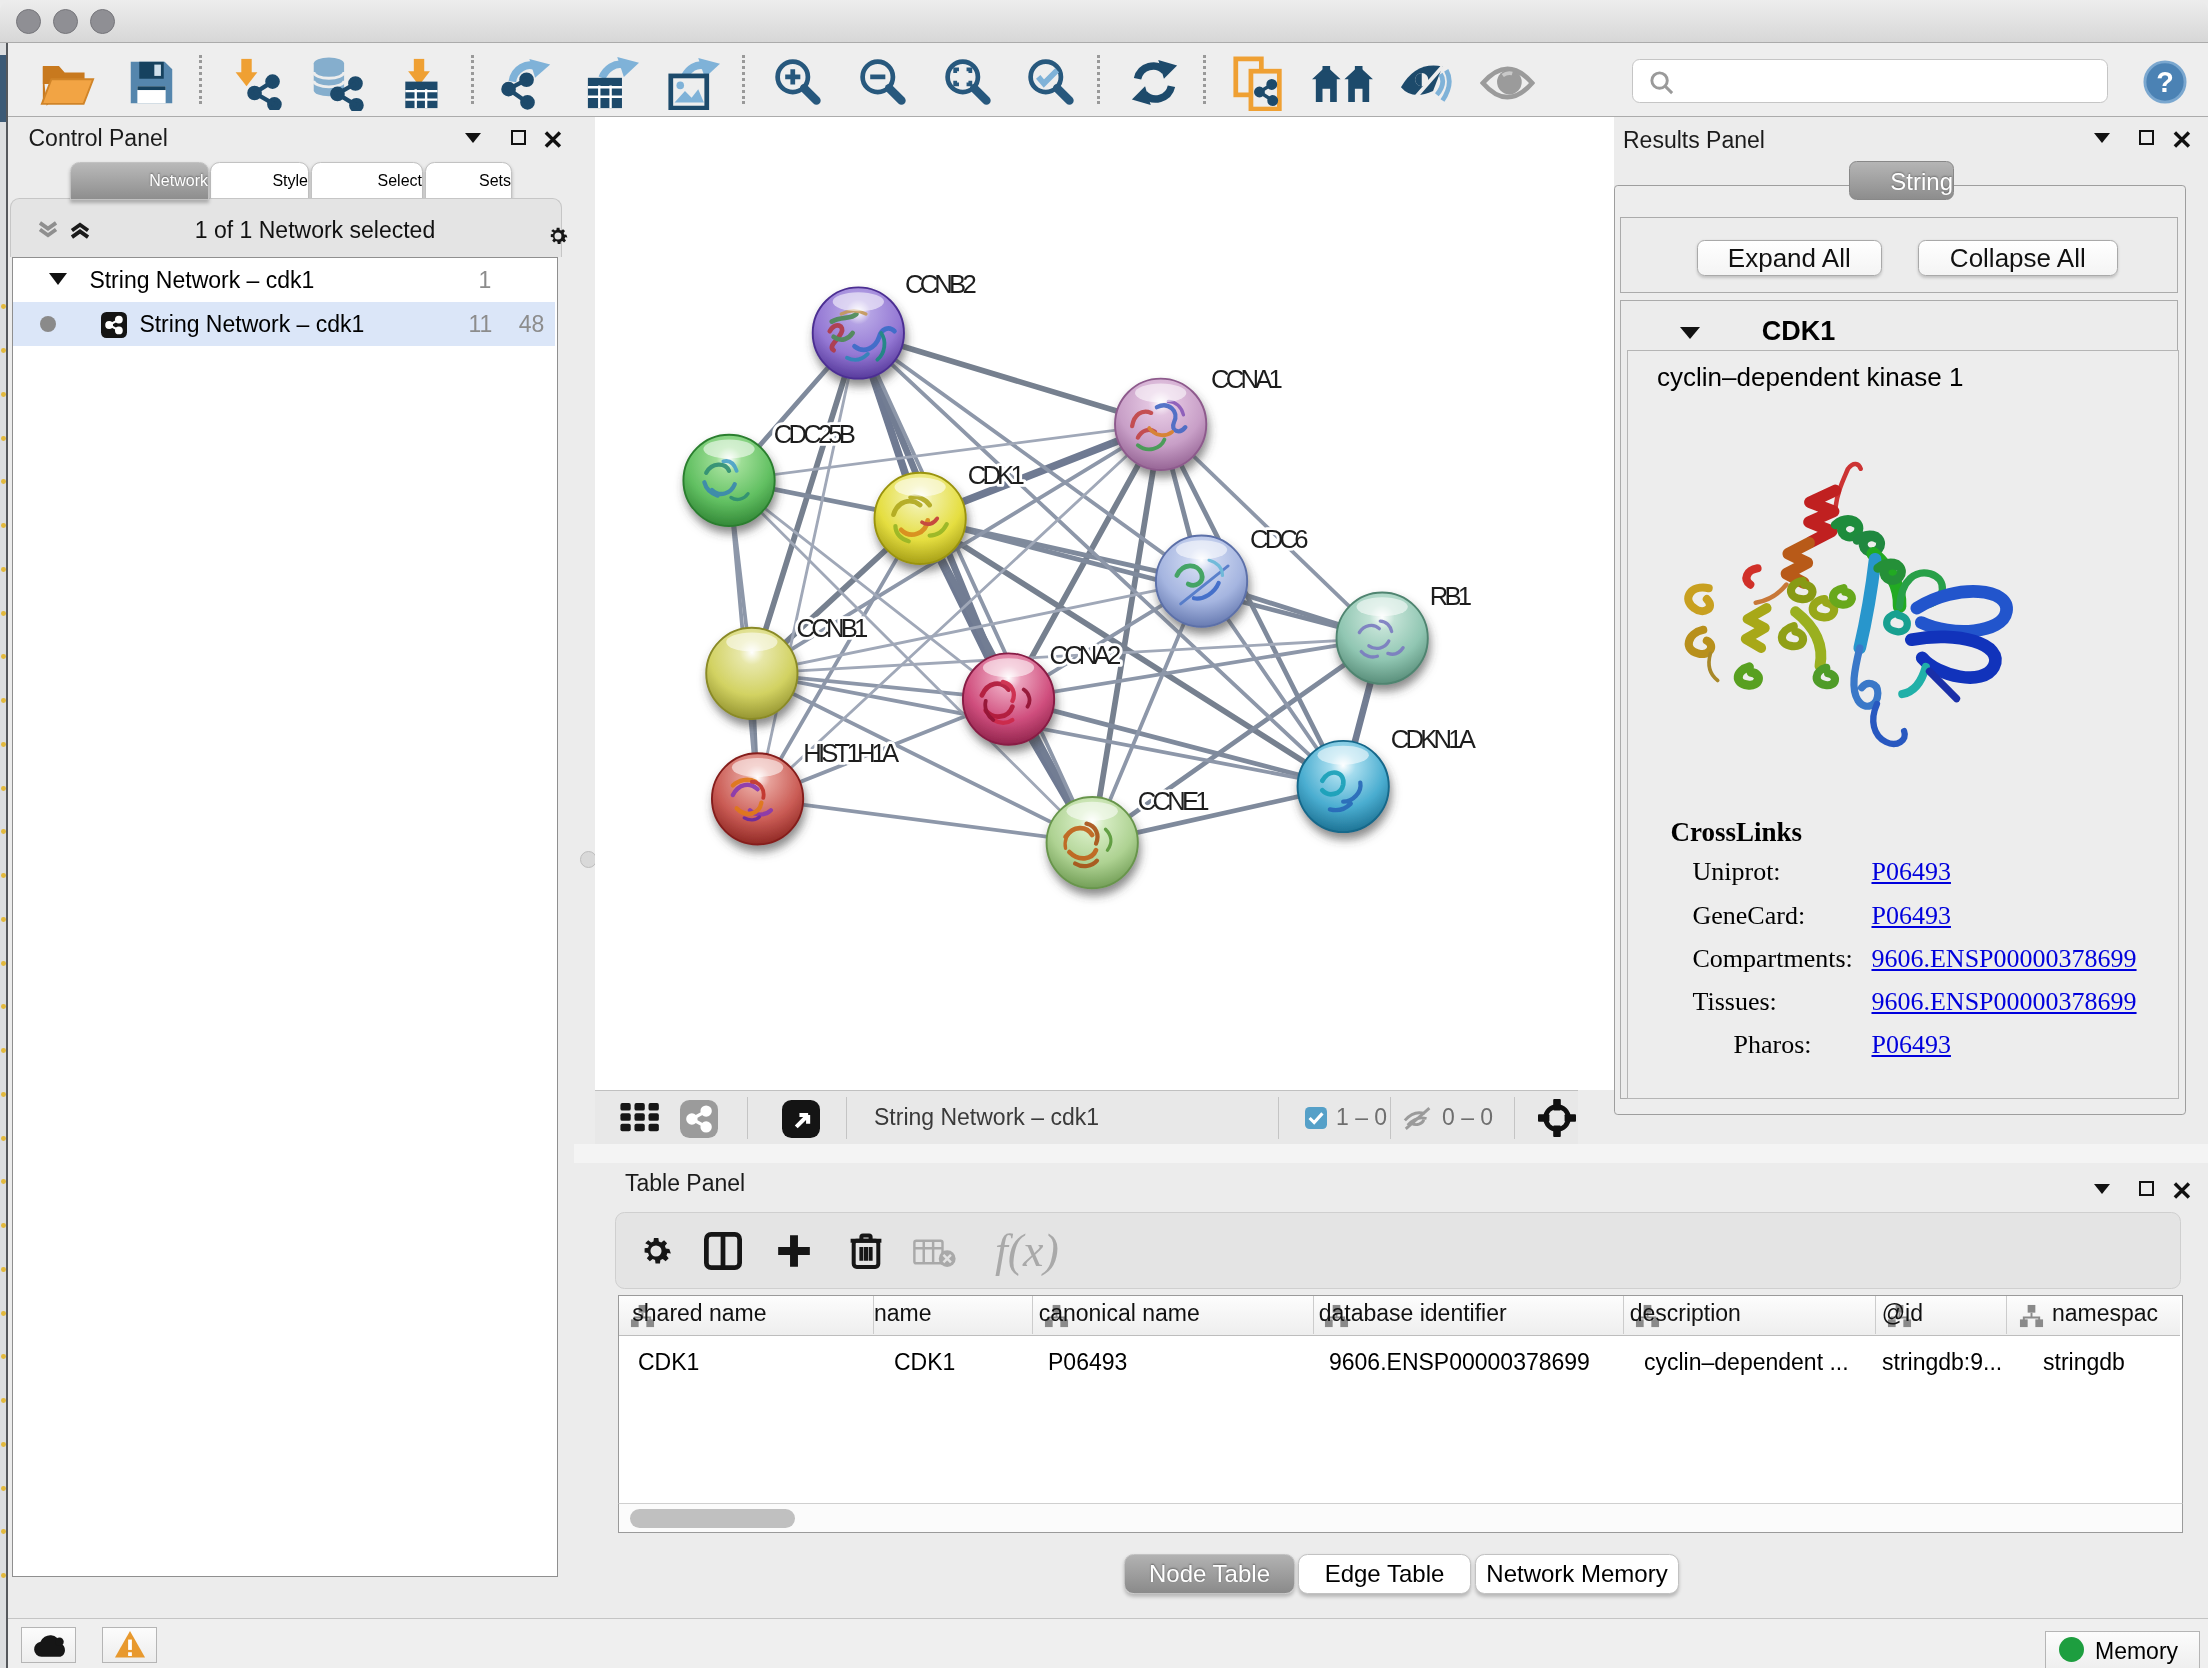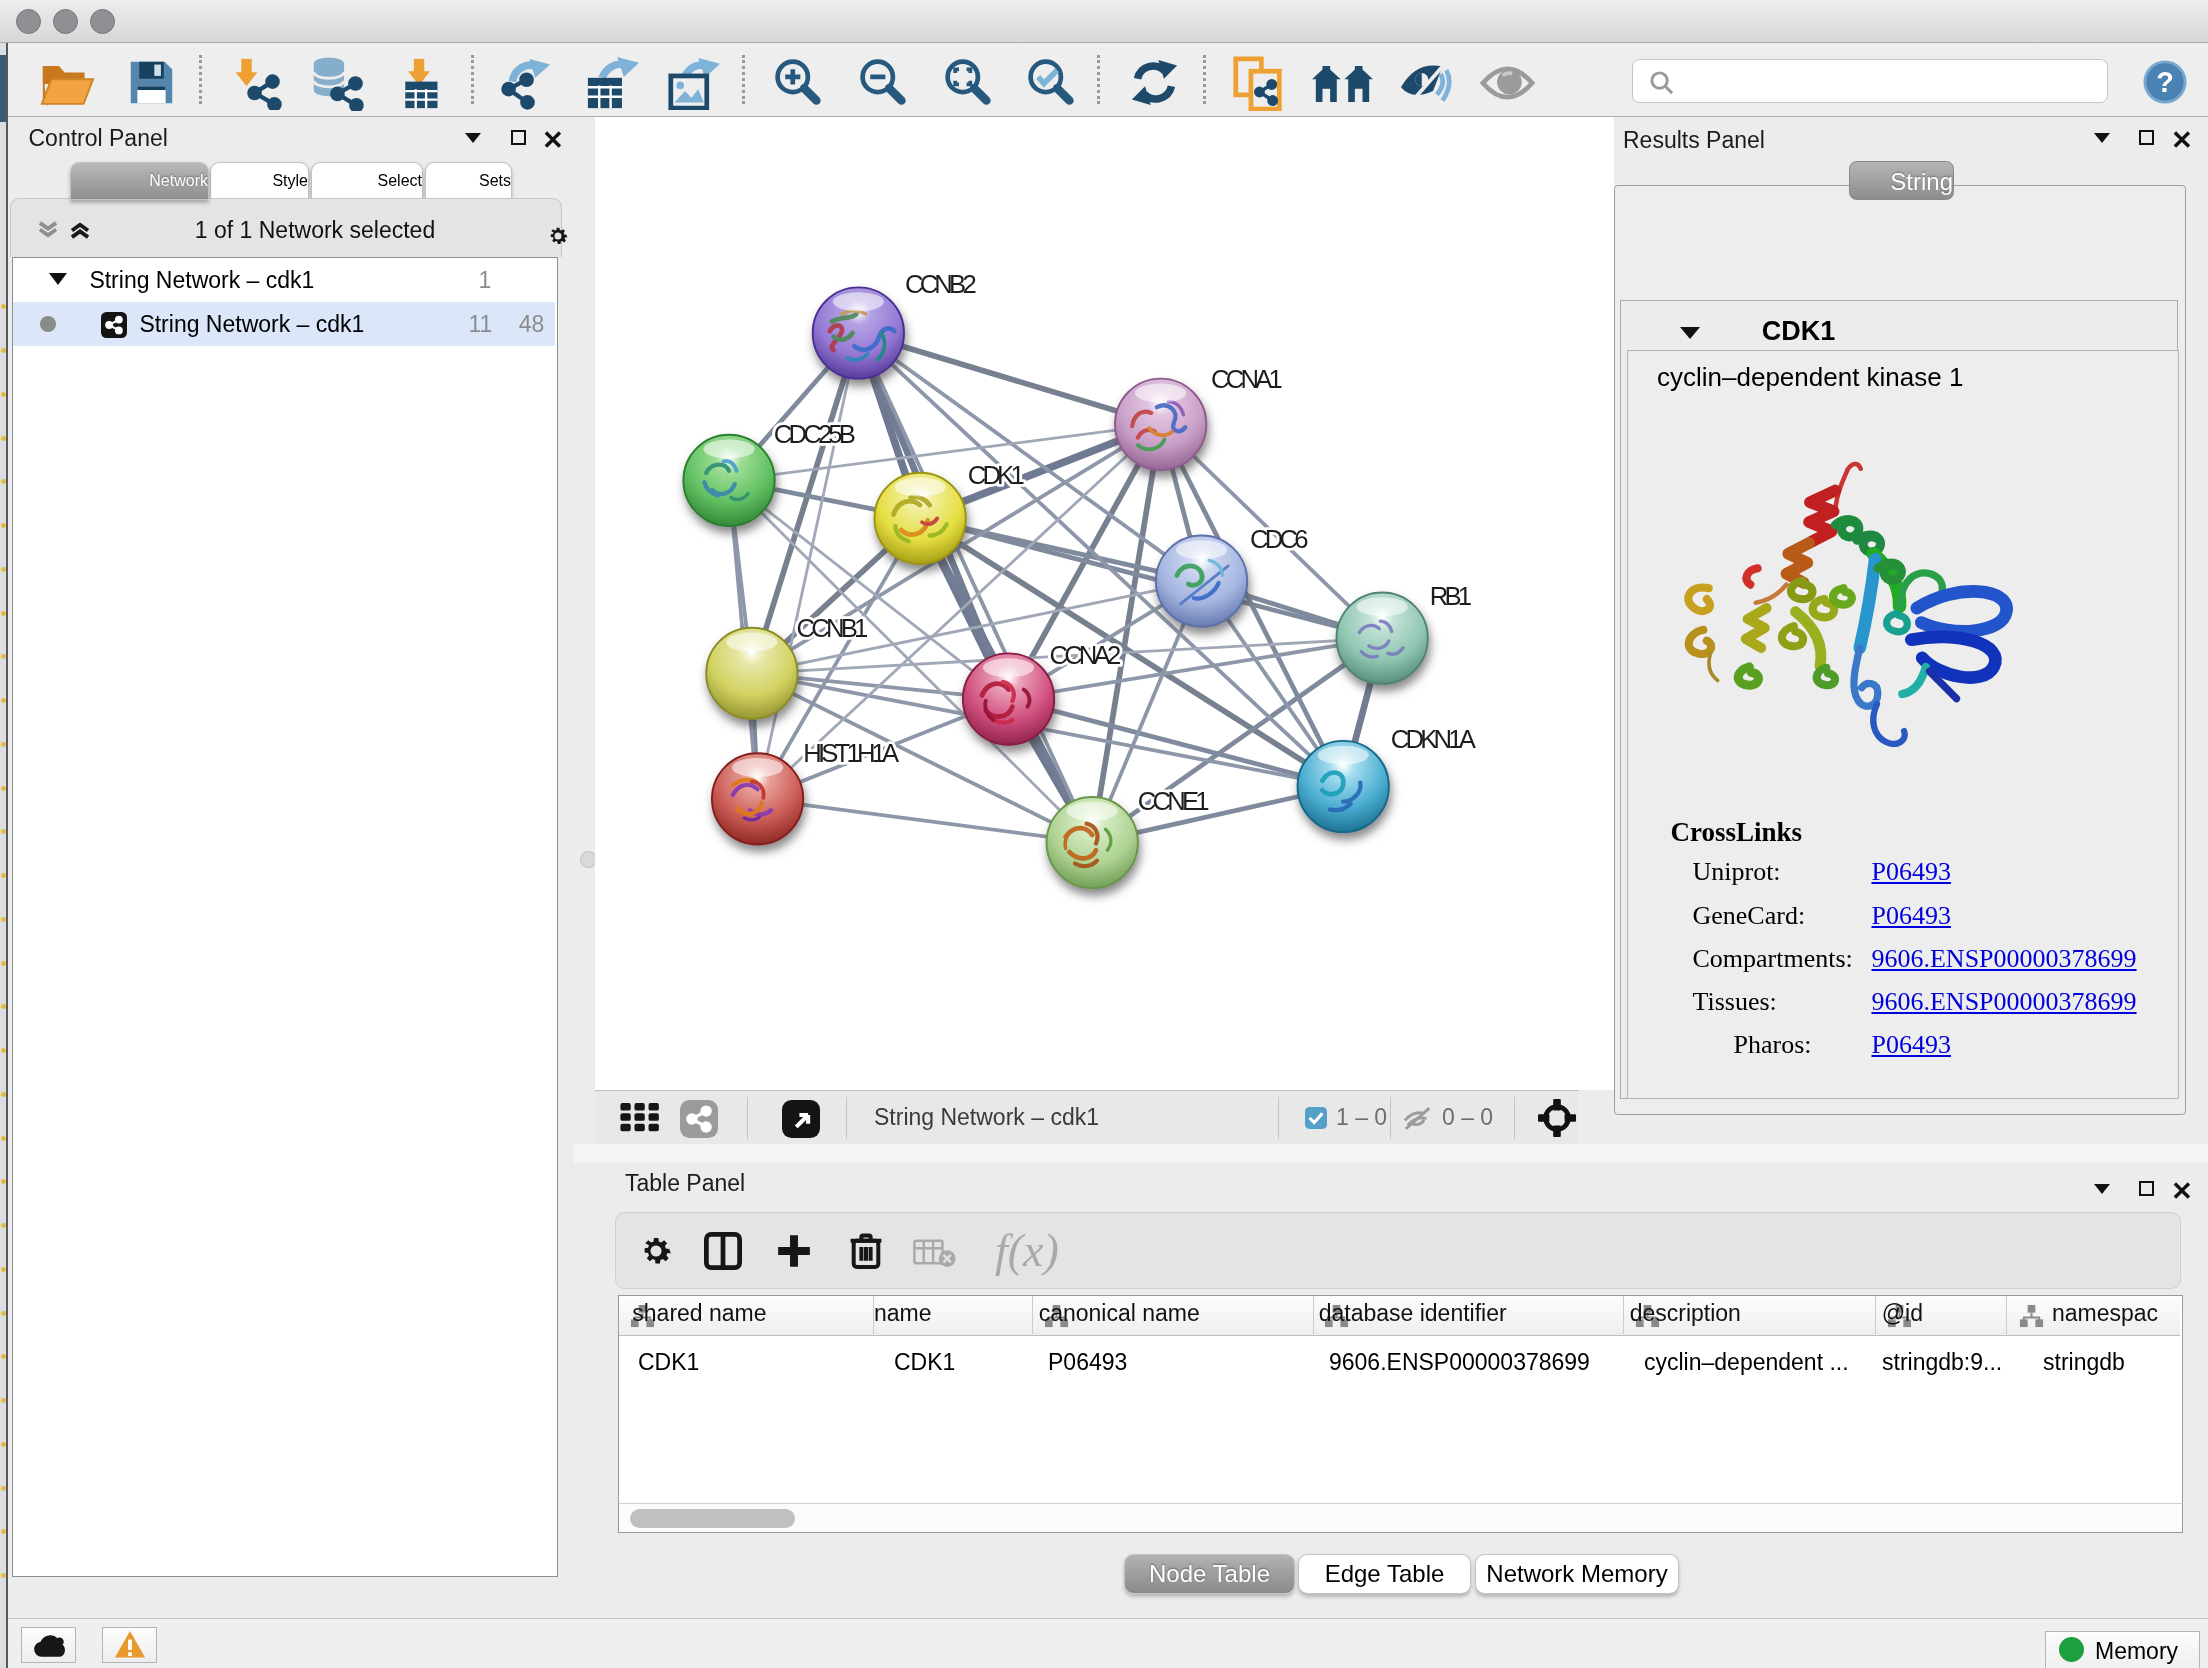--- a/index.html
+++ b/index.html
@@ -632,20 +632,24 @@
     </svg>
   </div>
   <div id="hstrip" class="abs"></div>
 
   <div class="abs ptitle" style="left:1623px; top:127px;">Results Panel</div>
   <div class="abs tri-dn" style="left:2094px; top:133px;"></div>
   <div class="abs winbox" style="left:2139px; top:130px;"></div>
   <div class="abs winx" style="left:2171px; top:125px;">✕</div>
   <div id="rp-tab" class="abs">String</div>
   <div id="rp-box" class="abs">
+    <div id="rp-b1" class="abs">
+      <div class="wbtn abs" style="left:76px;  width:185px;">Expand All</div>
+      <div class="wbtn abs" style="left:297px; width:200px;">Collapse All</div>
+    </div>
     <div id="rp-b2" class="abs">
       <div class="abs tri-dn" style="left:59px; top:26px; border-left-width:10.5px; border-right-width:10.5px; border-top-width:12.4px;"></div>
       <div class="abs" style="left:141px; top:15px; font-size:27px; font-weight:bold; color:#000;">CDK1</div>
       <div id="rp-desc" class="abs">
         <div class="abs" style="left:28.5px; top:11.4px; font-size:26px; color:#000;">cyclin–dependent kinase 1</div>
         <svg class="abs" style="left:30px; top:101px;" width="380" height="314" viewBox="0 0 420 346">
 <g fill="none" stroke-linecap="round" stroke-linejoin="round">
 <path d="M196 62 c2 -18 8 -30 14 -44 c6 -8 12 -6 14 0" stroke="#cc3333" stroke-width="5"></path>
 <path d="M196 42 l-28 13 l26 10 l-27 12 l25 10 l-23 12" stroke="#c02020" stroke-width="13"></path>
 <path d="M167 100 l-23 12 l21 10 l-23 12 l19 10" stroke="#b85a18" stroke-width="13"></path>

